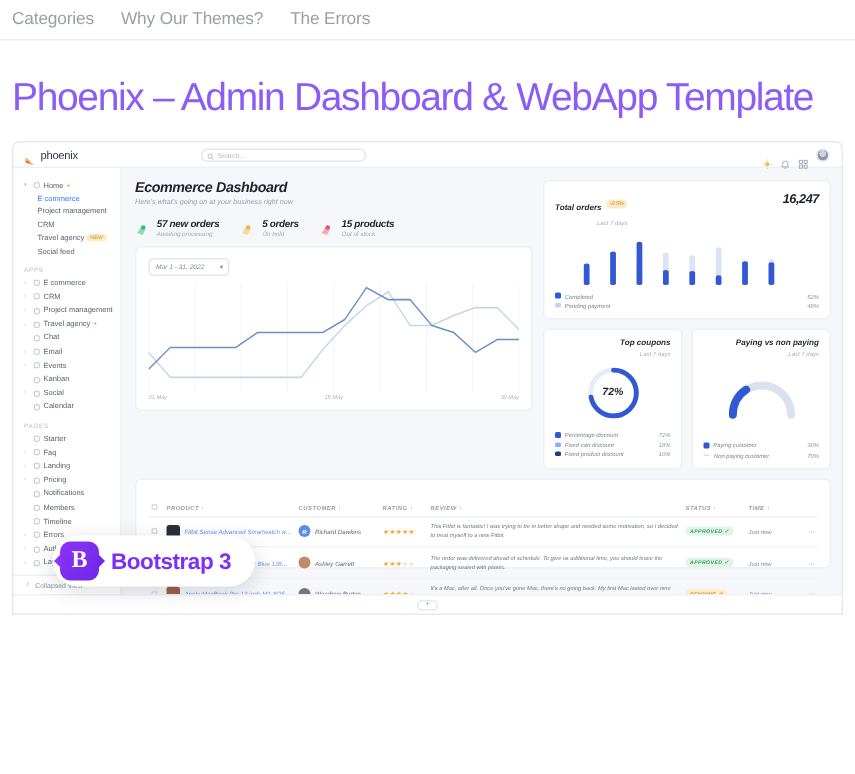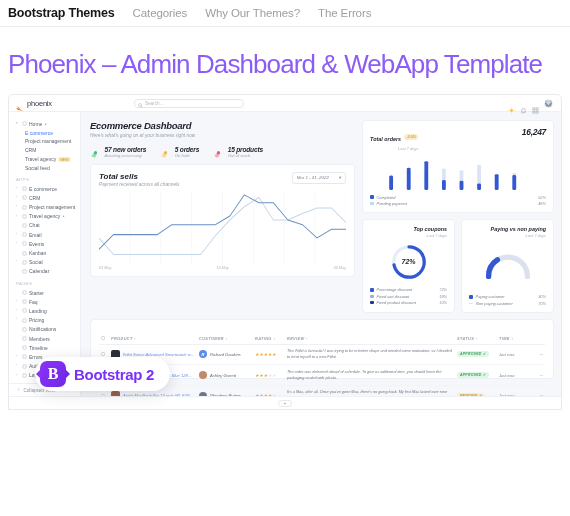--- a/index.html
+++ b/index.html
@@ -230,21 +230,20 @@
     transform: translateY(-50%);
   }
   .bs-logo:before { left: -4px; border-right: 5px solid #8b33f5; }
   .bs-logo:after { right: -4px; border-left: 5px solid #7028e8; }
   .bs-text { font-size: 15px; font-weight: 700; color: #7b2ff7; letter-spacing: -0.3px; white-space: nowrap; }
 </style>
 </head>
 <body>
 
 <div class="site-nav">
-  <div class="brand">Bootstrap Themes</div>
   <div class="nav-link">Categories</div>
   <div class="nav-link">Why Our Themes?</div>
   <div class="nav-link">The Errors</div>
 </div>
 
 <h1 class="page-title">Phoenix – Admin Dashboard &amp; WebApp Template</h1>
 
 <div class="shot">
 
   <div class="app-topbar">
@@ -585,24 +584,20 @@
                 <span class="stat-txt">
                   <span class="n" style="display:block">15 products</span>
                   <span class="s" style="display:block">Out of stock</span>
                 </span>
               </div>
             </div>
           </div>
 
           <div class="card sells">
             <div class="sells-head">
-              <div>
-                <div class="mini-title" style="font-size:8px">Total sells</div>
-                <div class="h-sub">Payment received across all channels</div>
-              </div>
               <div class="date-sel">
                 <span>Mar 1 - 31, 2022</span>
                 <span>▾</span>
               </div>
             </div>
             <div class="chart-box">
               <svg id="sells-chart" viewBox="0 0 340 78" preserveAspectRatio="none" style="width:100%;height:100%">
                   <line x1="0.0" y1="0" x2="0.0" y2="78" stroke="#eef1f6" stroke-width="0.6"></line>
                   <line x1="42.5" y1="0" x2="42.5" y2="78" stroke="#eef1f6" stroke-width="0.6"></line>
                   <line x1="85.0" y1="0" x2="85.0" y2="78" stroke="#eef1f6" stroke-width="0.6"></line>
@@ -904,15 +899,15 @@
       </div>
     </div>
   </div>
 
   <div class="shot-bottom">
     <div class="plus-pill">+</div>
   </div>
 
   <div class="bs-badge">
     <div class="bs-logo">B</div>
-    <div class="bs-text">Bootstrap 2</div>
+    <div class="bs-text">Bootstrap 3</div>
   </div>
 </div>
 
 </body></html>

